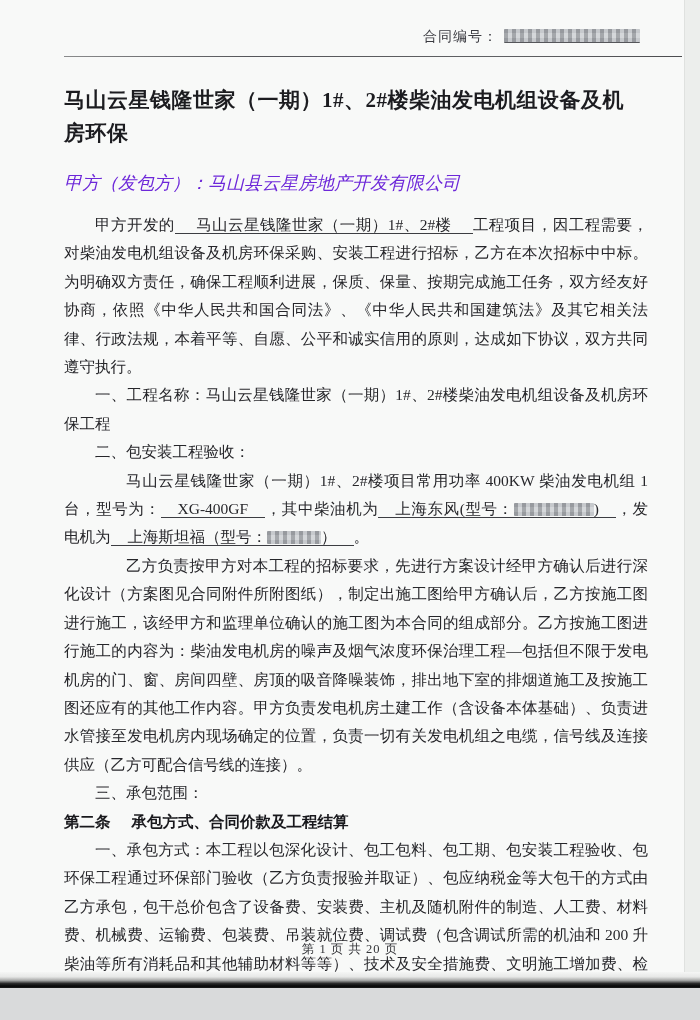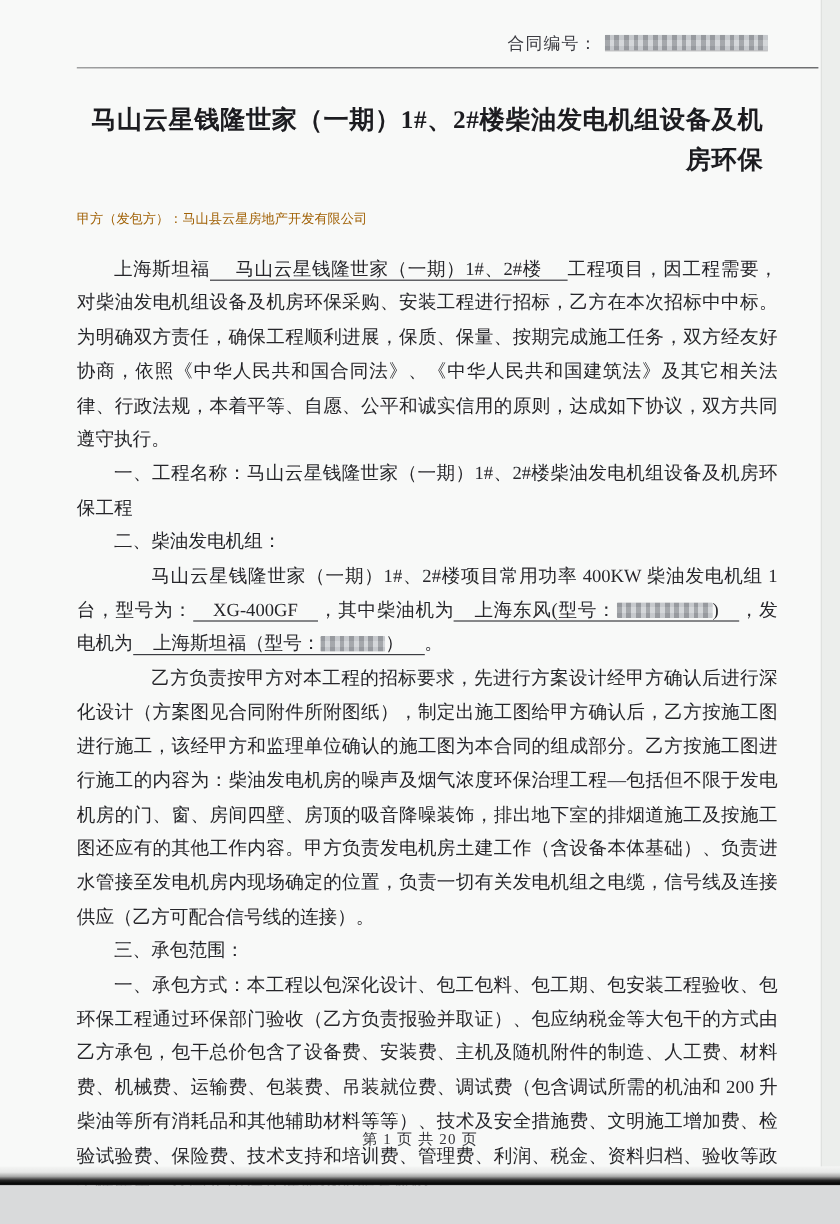--- a/index.html
+++ b/index.html
@@ -39,24 +39,24 @@
   .redact.model-b{width:54px;}
   .header-rule{
     position:absolute;top:56px;left:64px;width:618px;height:1px;
     background:linear-gradient(90deg,#8a8b8c,#55565a 30%,#606164 70%,#4c4d50);
   }
   .body-col{
     position:absolute;top:76px;left:64px;width:584px;
   }
   .doc-title{
     margin:8px 12px 18px 0;
-    text-align:right;font-weight:bold;color:#1c1c20;
+    text-align:left;font-weight:bold;color:#1c1c20;
     font-size:21px;line-height:33px;letter-spacing:.5px;
   }
-  .party{font-size:11px;line-height:30px;margin:0;color:#a16207;}
+  .party{font-size:18px;line-height:30px;margin:0;color:#6d28d9;font-style:italic;}
   .party.first{margin-top:14px;}
   p.para{
     margin:0;font-size:15.5px;line-height:28.4px;
     text-align:justify;color:#26262a;
   }
   p.indent2{text-indent:2em;}
   p.indent4{text-indent:4em;}
   p.intro{margin-top:13px;}
   p.heading{font-weight:bold;color:#18181c;}
   .heading-title{margin-left:1.35em;}
@@ -79,35 +79,38 @@
 
   <div class="body-col">
 
     <div class="doc-title">
       <div>马山云星钱隆世家（一期）1#、2#楼柴油发电机组设备及机房环保</div>
     </div>
 
     <p class="party first">甲方（发包方）：马山县云星房地产开发有限公司</p>
 
     <p class="para indent2 intro">
-      <span>上海斯坦福</span><span class="u">&nbsp;<span>马山云星钱隆世家（一期）1#、2#楼</span>&nbsp;</span><span>工程项目，因工程需要，对柴油发电机组设备及机房环保采购、安装工程进行招标，乙方在本次招标中中标。为明确双方责任，确保工程顺利进展，保质、保量、按期完成施工任务，双方经友好协商，依照《中华人民共和国合同法》、《中华人民共和国建筑法》及其它相关法律、行政法规，本着平等、自愿、公平和诚实信用的原则，达成如下协议，双方共同遵守执行。</span>
+      <span>甲方开发的</span><span class="u">&nbsp;<span>马山云星钱隆世家（一期）1#、2#楼</span>&nbsp;</span><span>工程项目，因工程需要，对柴油发电机组设备及机房环保采购、安装工程进行招标，乙方在本次招标中中标。为明确双方责任，确保工程顺利进展，保质、保量、按期完成施工任务，双方经友好协商，依照《中华人民共和国合同法》、《中华人民共和国建筑法》及其它相关法律、行政法规，本着平等、自愿、公平和诚实信用的原则，达成如下协议，双方共同遵守执行。</span>
     </p>
 
 
     <p class="para indent2">一、工程名称：马山云星钱隆世家（一期）1#、2#楼柴油发电机组设备及机房环保工程</p>
-    <p class="para indent2">二、柴油发电机组：</p>
+    <p class="para indent2">二、包安装工程验收：</p>
 
     <p class="para indent4">
       <span>马山云星钱隆世家（一期）1#、2#楼项目常用功率 400KW 柴油发电机组 1 台，型号为：</span><span class="u">XG-400GF</span><span>，其中柴油机为</span><span class="u"><span>上海东风(型号：</span><span class="redact model-a"></span><span>)</span></span><span>，发电机为</span><span class="u"><span>上海斯坦福（型号：</span><span class="redact model-b"></span><span>）</span></span><span>。</span>
     </p>
 
     <p class="para indent4">乙方负责按甲方对本工程的招标要求，先进行方案设计经甲方确认后进行深化设计（方案图见合同附件所附图纸），制定出施工图给甲方确认后，乙方按施工图进行施工，该经甲方和监理单位确认的施工图为本合同的组成部分。乙方按施工图进行施工的内容为：柴油发电机房的噪声及烟气浓度环保治理工程—包括但不限于发电机房的门、窗、房间四壁、房顶的吸音降噪装饰，排出地下室的排烟道施工及按施工图还应有的其他工作内容。甲方负责发电机房土建工作（含设备本体基础）、负责进水管接至发电机房内现场确定的位置，负责一切有关发电机组之电缆，信号线及连接供应（乙方可配合信号线的连接）。</p>
 
     <p class="para indent2">三、承包范围：</p>
 
+    <p class="para heading">
+      <span>第二条</span><span class="heading-title">承包方式、合同价款及工程结算</span>
+    </p>
 
     <p class="para indent2">一、承包方式：本工程以包深化设计、包工包料、包工期、包安装工程验收、包环保工程通过环保部门验收（乙方负责报验并取证）、包应纳税金等大包干的方式由乙方承包，包干总价包含了设备费、安装费、主机及随机附件的制造、人工费、材料费、机械费、运输费、包装费、吊装就位费、调试费（包含调试所需的机油和 200 升柴油等所有消耗品和其他辅助材料等等）、技术及安全措施费、文明施工增加费、检验试验费、保险费、技术支持和培训费、管理费、利润、税金、资料归档、验收等政策性费用、合同及招标文件所含的所有风险</p>
 
   </div>
 
   <div class="footer">第 1 页 共 20 页</div>
 
   <div class="right-edge"></div>
   <div class="bottom-edge"></div>
 

